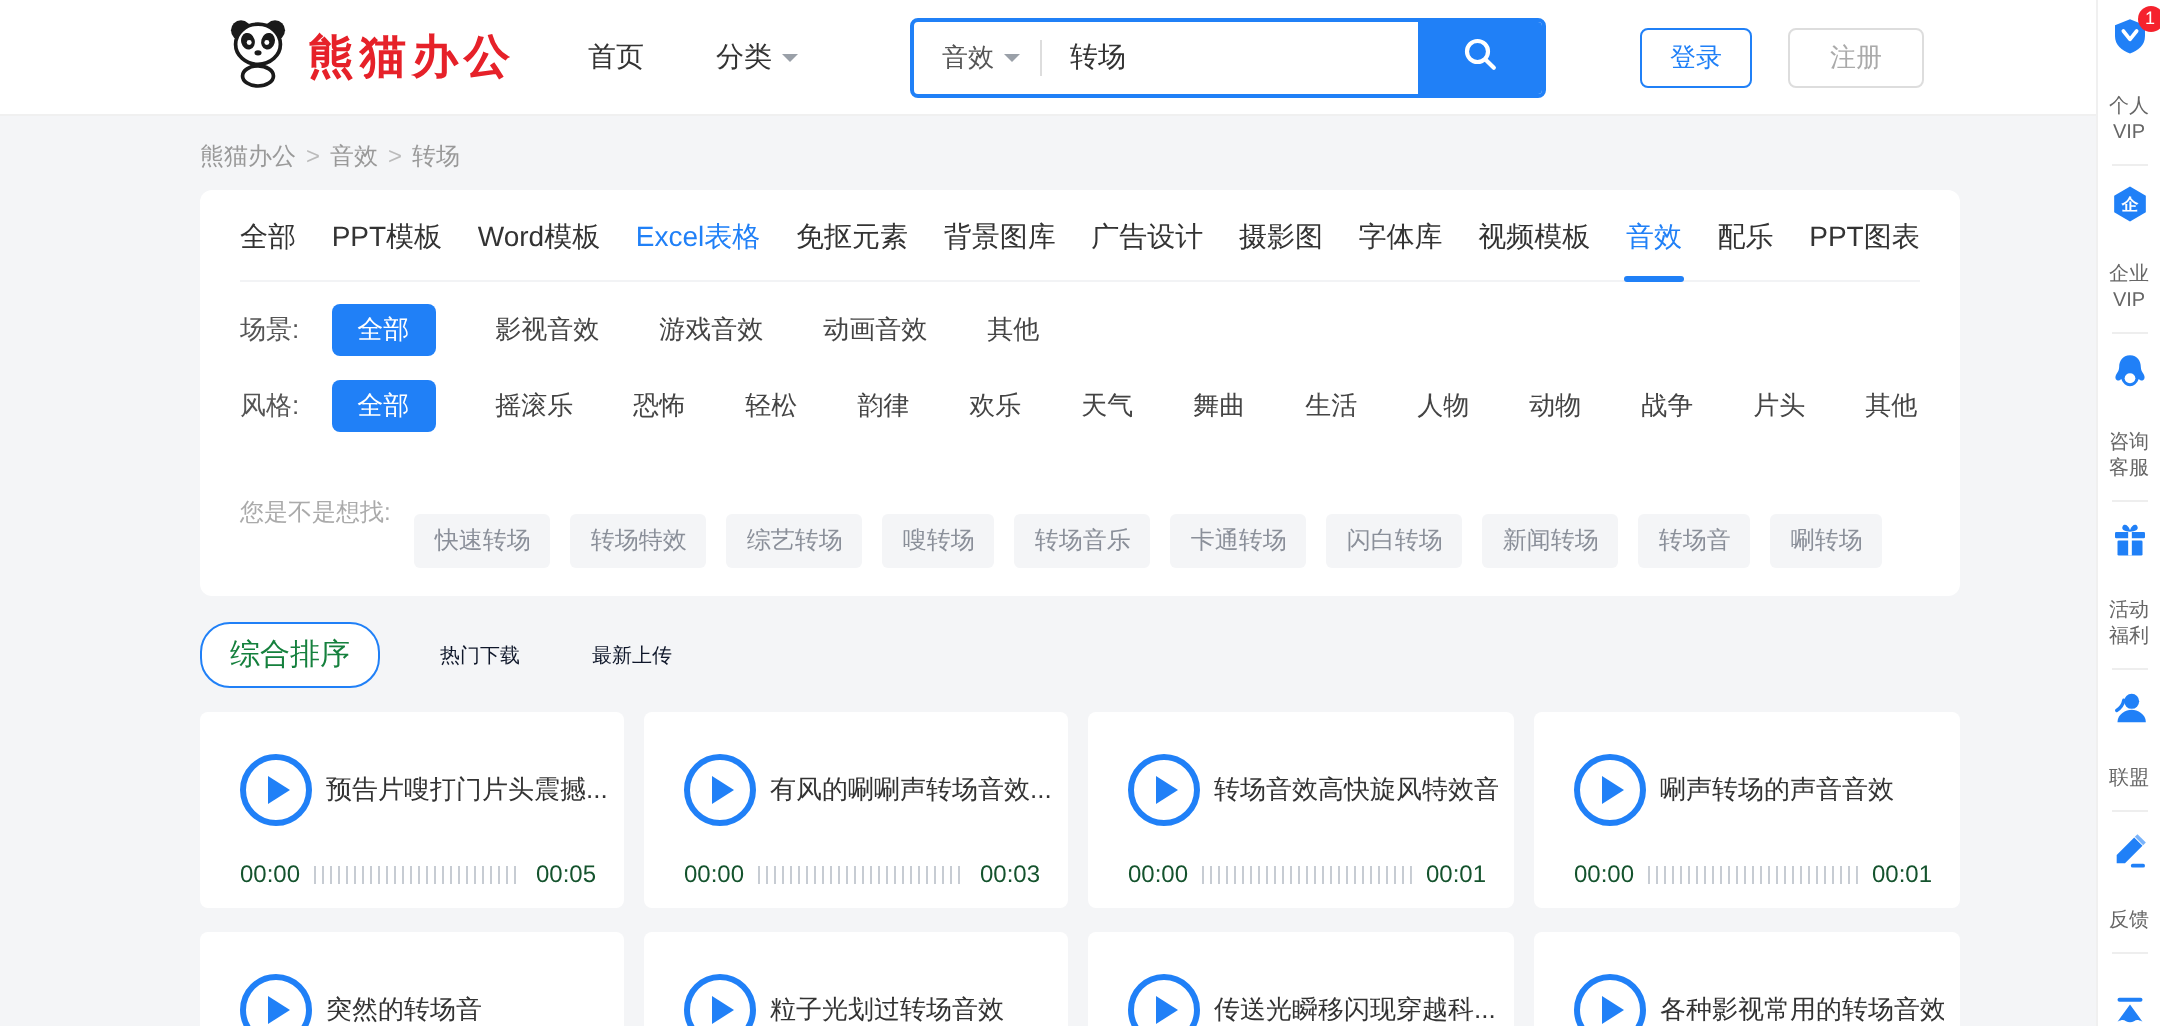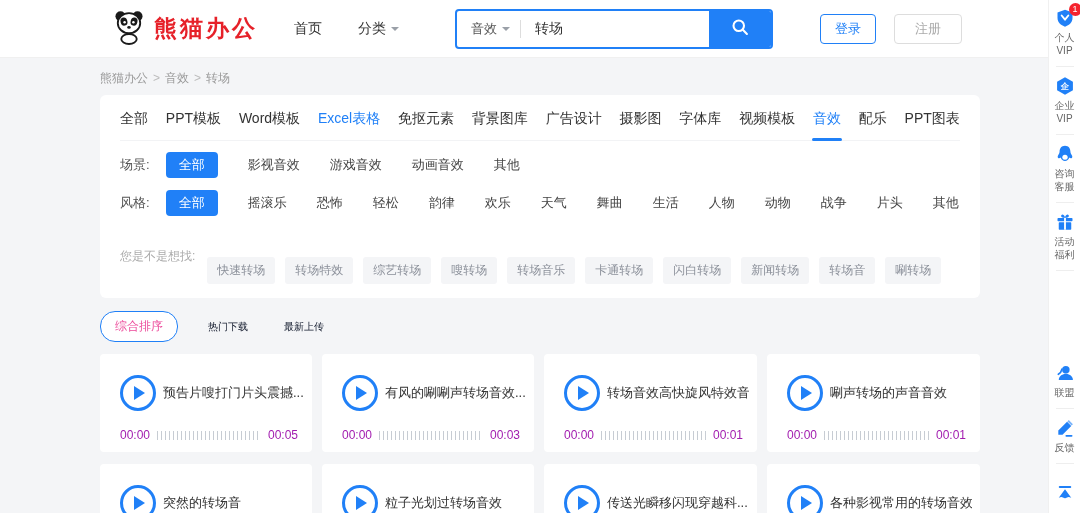--- a/index.html
+++ b/index.html
@@ -41,37 +41,37 @@
   .fopt { color:#444; margin-right:30px; padding:4px 0; cursor:pointer; text-decoration:none; white-space:nowrap; }
   .fopt.sel { background:#2080f7; color:#fff; padding:4px 13px; border-radius:4px; }
   .suggest-row { display:flex; align-items:center; padding:12px 0 4px; }
   .suggest-label { font-size:12px; color:#aaa; margin-right:12px; white-space:nowrap; }
   .suggest-tags { display:flex;margin-top:28px; }
   .stag { font-size:12px; color:#8a8f99; background:#f4f5f7; padding:5px 10px; border-radius:3px; margin-right:10px; cursor:pointer; text-decoration:none; white-space:nowrap; }
 
   
   .sort-row { width:880px; margin:13px 0 0 100px; display:flex; align-items:center; }
   .sort-tab { font-size:10px; color:#0f172a; margin-right:36px; cursor:pointer; text-decoration:none; }
-  .sort-tab.active { font-size:12px; color:#ec4899; border:1px solid #2080f7; background:#fff; border-radius:15px; padding:6px 14px; margin-right:30px; }
+  .sort-tab.active { font-size:15px; color:#15803d; border:1px solid #2080f7; background:#fff; border-radius:15px; padding:6px 14px; margin-right:30px; }
 
   
   .grid { width:880px; margin:12px 0 0 100px; display:grid; grid-template-columns:repeat(4,1fr); gap:12px 10px; }
   .card { background:#fff; border-radius:4px; height:98px; padding:17px 8px 0 20px; cursor:pointer; }
   .card-top { display:flex; align-items:center; height:44px; }
   .play { flex:none; width:36px; height:36px; border:3px solid #2080f7; border-radius:50%; background:#fff; display:flex; align-items:center; justify-content:center; cursor:pointer; }
   .tri { width:0; height:0; border-left:11px solid #2080f7; border-top:7px solid transparent; border-bottom:7px solid transparent; margin-left:3px; }
   .card-title { margin-left:7px; font-size:13px; color:#333; white-space:nowrap; overflow:hidden; max-width:142px; }
-  .card-bottom { display:flex; align-items:center; margin-top:13px; padding-right:6px; font-size:12px; color:#a21caf; }
+  .card-bottom { display:flex; align-items:center; margin-top:13px; padding-right:6px; font-size:12px; color:#14532d; }
   .wave { flex:1; height:9px; margin:0 7px; background-image:repeating-linear-gradient(90deg,#c7ccd3 0 1px,transparent 1px 4px); background-repeat:repeat-x; background-position:center; }
 
   
   .toolbar { position:absolute; top:0; right:0; width:32px; height:513px; background:#fff; border-left:1px solid #f0f0f0; z-index:20; display:flex; flex-direction:column; align-items:center; padding:8px 0 6px; }
   .tool-item { display:flex; flex-direction:column; align-items:center; cursor:pointer; }
   .tool-icon { position:relative; width:20px; height:20px; }
-  .tool-label { margin-top:3px; font-size:10px; line-height:13px; color:#666; text-align:center; white-space:pre-line; }
+  .tool-label { margin-top:19px; font-size:10px; line-height:13px; color:#666; text-align:center; white-space:pre-line; }
   .tool-badge { position:absolute; top:-5px; right:-7px; min-width:13px; height:13px; border-radius:7px; background:#f5222d; color:#fff; font-size:9px; line-height:13px; text-align:center; padding:0 2px; }
   .tool-sep { width:18px; border-top:1px solid #eee; margin:9px 0; }
   .tool-spacer { margin-top:auto; }
   .backtop { margin-top:10px; cursor:pointer; }
 </style>
 </head>
 <body>
 
 <div class="header">
   <div class="header-inner">

